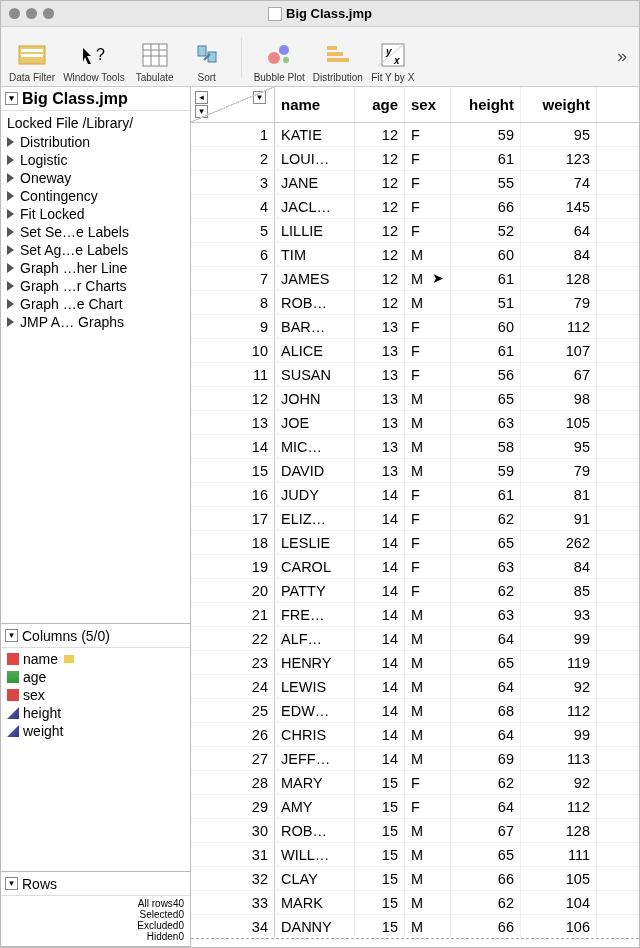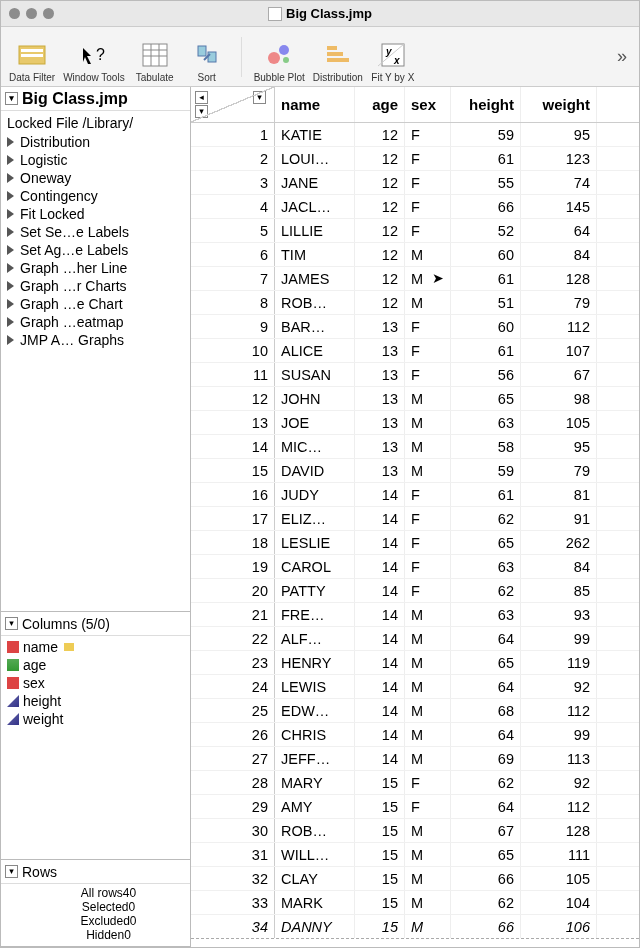--- a/index.html
+++ b/index.html
@@ -39,38 +39,38 @@
   
   .cols-body { padding: 2px 4px; flex: 1; overflow: auto; }
   .col-item { display: flex; align-items: center; font-size: 14px; padding: 1px 2px; cursor: pointer; gap: 4px; }
   .colicon { width: 12px; height: 12px; display: inline-block; }
   .colicon.nominal { background: #d44; }
   .colicon.ordinal { background: linear-gradient(#5a5,#393); }
   .colicon.continuous { background: linear-gradient(135deg,#66a,#338); clip-path: polygon(0 100%,100% 0,100% 100%); }
   .label-tag { width: 10px; height: 8px; background: #ec5; display: inline-block; margin-left: 2px; }
   
   .rows-body { padding: 2px 6px 4px; }
-  .rows-row { display: flex; justify-content: center; font-size: 12px; padding: 0 0; margin-left: 26px; }
+  .rows-row { display: flex; justify-content: flex-end; font-size: 10px; padding: 0 0; margin-left: 26px; }
   
   .grid-area { flex: 1; display: flex; flex-direction: column; background: #fff; overflow: hidden; }
   .grid-corner { height: 36px; display: flex; border-bottom: 1px solid #ccc; }
   .corner-left { width: 84px; border-right: 1px solid #ccc; position: relative; }
   .corner-left .disclosure { position: absolute; }
   .d-tl { top: 4px; left: 4px; }
   .d-tr { top: 4px; right: 4px; }
   .d-bl { bottom: 4px; left: 4px; }
   .corner-left::after { content: ""; position: absolute; top: 0; left: 0; right: 0; bottom: 0; background: linear-gradient(to bottom right, transparent 49%, #ccc 49%, #ccc 51%, transparent 51%); pointer-events: none; }
   
   .ghead { display: flex; flex: 1; align-items: stretch; }
   .ghcell { border-right: 1px solid #eee; display: flex; align-items: center; justify-content: flex-end; padding: 0 6px; font-size: 15px; font-weight: 700; cursor: pointer; }
   .ghcell.left { justify-content: flex-start; }
   
   .grid-body { flex: 1; overflow: hidden; }
   .grow { display: flex; height: 24px; border-bottom: 1px solid #f0f0f0; }
-  .grow:last-child { border-bottom: 1px dashed #aaa; font-style: italic; }
+  .grow:last-child { border-bottom: 1px dashed #aaa; }
   .gcell { border-right: 1px solid #eee; padding: 0 6px; display: flex; align-items: center; font-size: 14.5px; overflow: hidden; white-space: nowrap; }
   .gcell.num { justify-content: flex-end; }
   .gcell.rownum { width: 84px; justify-content: flex-end; color: #000; border-right: 1px solid #ccc; }
   
   .c-name { width: 80px; }
   .c-age { width: 50px; }
   .c-sex { width: 46px; justify-content: flex-start; }
   .c-height { width: 70px; }
   .c-weight { width: 76px; }
   
@@ -213,24 +213,20 @@
             <div class="tree-item">
               <span class="tri"></span>
               <span>Graph …r Charts</span>
             </div>
             <div class="tree-item">
               <span class="tri"></span>
               <span>Graph …e Chart</span>
             </div>
             <div class="tree-item">
               <span class="tri"></span>
-              <span>Graph …eatmap</span>
-            </div>
-            <div class="tree-item">
-              <span class="tri"></span>
               <span>JMP A… Graphs</span>
             </div>
           </div>
       </div>
     </div>
     <div class="panel cols">
       <div class="panel-head">
         <span class="disclosure">▾</span>
         <span>Columns (5/0)</span>
       </div>

